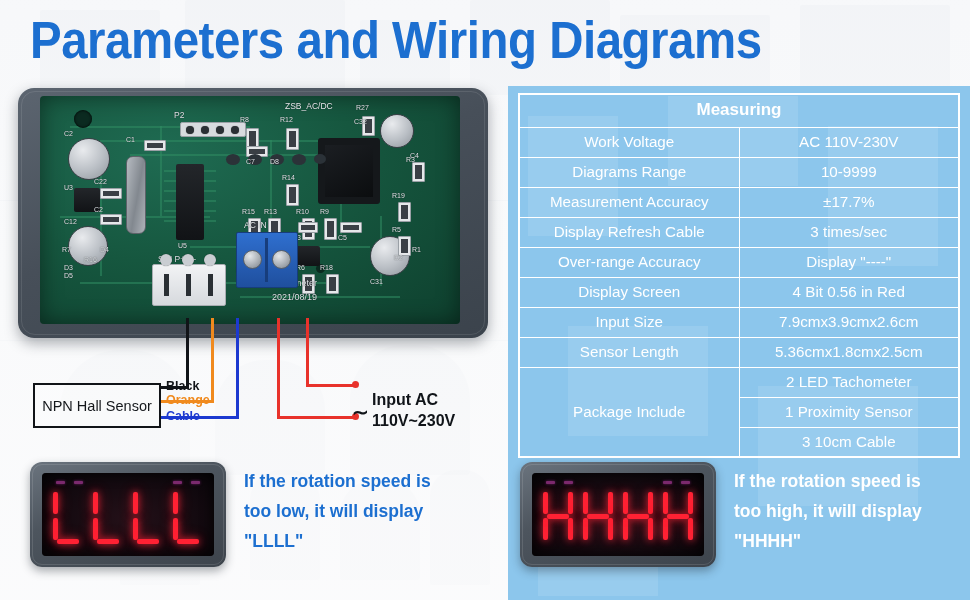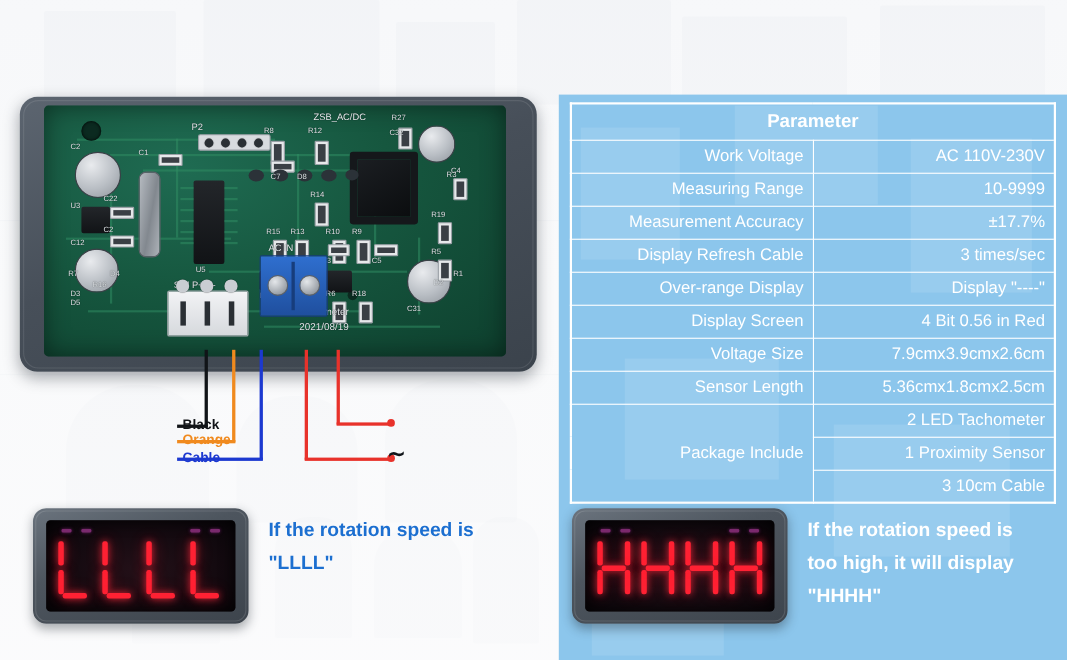--- a/index.html
+++ b/index.html
@@ -45,21 +45,21 @@
   
   .ptable {
     position:absolute; left:518px; top:93px; width:442px;
     border:2px solid #ffffff; border-collapse:collapse;
     table-layout:fixed;
   }
   .ptable td, .ptable th {
     border:1.5px solid #ffffff;
     color:#ffffff; font-size:15.2px;
     padding:4px 8px 5px 8px; height:30px;
-    text-align:right; vertical-align:middle;
+    text-align:center; vertical-align:middle;
     white-space:nowrap; overflow:hidden;
   }
   .ptable th {
     text-align:center; font-size:17px; font-weight:bold; height:33px;
   }
   .ptable td.k { width:212px; }
 
   
   .pcb-shell {
     position:absolute; left:18px; top:88px; width:470px; height:250px;
@@ -216,63 +216,66 @@
     <div class="bk" style="left:60px;  top:350px; width:130px; height:120px; border-radius:60px 60px 4px 4px;"></div>
     <div class="bk" style="left:215px; top:360px; width:110px; height:115px; border-radius:50px 50px 4px 4px;"></div>
     <div class="bk" style="left:350px; top:345px; width:120px; height:130px; border-radius:55px 55px 4px 4px;"></div>
     <div class="bk" style="left:250px; top:470px; width:70px;  height:110px; border-radius:30px 30px 2px 2px;"></div>
     <div class="bk" style="left:340px; top:480px; width:80px;  height:100px; border-radius:34px 34px 2px 2px;"></div>
     <div class="bk" style="left:430px; top:470px; width:60px;  height:115px; border-radius:26px 26px 2px 2px;"></div>
     <div class="bk" style="left:120px; top:490px; width:80px;  height:95px;  border-radius:34px 34px 2px 2px;"></div>
     <div class="bg-wash"></div>
   </div>
 
+  <div class="title-band">
+    <div class="title">Parameters and Wiring Diagrams</div>
+  </div>
 
   <div class="blue-panel">
     <div class="blue-panel-bg">
       <div class="bk" style="left:20px;  top:30px;  width:90px;  height:120px;"></div>
       <div class="bk" style="left:160px; top:10px;  width:130px; height:90px;"></div>
       <div class="bk" style="left:320px; top:40px;  width:110px; height:140px;"></div>
       <div class="bk" style="left:60px;  top:240px; width:140px; height:110px;"></div>
       <div class="bk" style="left:250px; top:300px; width:160px; height:120px;"></div>
       <div class="bk" style="left:30px;  top:430px; width:120px; height:80px;"></div>
     </div>
   </div>
 
   <table class="ptable">
     <tbody>
       <tr>
-        <th colspan="2">Parameter</th>
+        <th colspan="2">Measuring</th>
       </tr>
       <tr>
         <td class="k">Work Voltage</td>
         <td>AC 110V-230V</td>
       </tr>
       <tr>
-        <td class="k">Measuring Range</td>
+        <td class="k">Diagrams Range</td>
         <td>10-9999</td>
       </tr>
       <tr>
         <td class="k">Measurement Accuracy</td>
         <td>±17.7%</td>
       </tr>
       <tr>
         <td class="k">Display Refresh Cable</td>
         <td>3 times/sec</td>
       </tr>
       <tr>
-        <td class="k">Over-range Display</td>
+        <td class="k">Over-range Accuracy</td>
         <td>Display "----"</td>
       </tr>
       <tr>
         <td class="k">Display Screen</td>
         <td>4 Bit 0.56 in Red</td>
       </tr>
       <tr>
-        <td class="k">Voltage Size</td>
+        <td class="k">Input Size</td>
         <td>7.9cmx3.9cmx2.6cm</td>
       </tr>
       <tr>
         <td class="k">Sensor Length</td>
         <td>5.36cmx1.8cmx2.5cm</td>
       </tr>
       <tr>
         <td class="k" rowspan="3">Package Include</td>
         <td>2 LED Tachometer</td>
       </tr>
@@ -459,32 +462,39 @@
     </div>
   </div>
 
   <div class="wire v" style="left:186px; top:318px; height:70px; background:#111418;"></div>
   <div class="wire h" style="left:161px; top:386px; width:28px; background:#111418;"></div>
   <div class="wire v" style="left:211px; top:318px; height:84px; background:#F08A1E;"></div>
   <div class="wire h" style="left:161px; top:400px; width:53px; background:#F08A1E;"></div>
   <div class="wire v" style="left:236px; top:318px; height:100px; background:#1C39D0;"></div>
   <div class="wire h" style="left:161px; top:416px; width:78px; background:#1C39D0;"></div>
 
+  <div class="sensor-box">
+    <span>NPN Hall Sensor</span>
+  </div>
 
   <div class="wlabel" style="left:166px; top:379px; color:#111418;">Black</div>
   <div class="wlabel" style="left:166px; top:393px; color:#F08A1E;">Orange</div>
   <div class="wlabel" style="left:166px; top:409px; color:#1C39D0;">Cable</div>
 
   <div class="wire v" style="left:277px; top:318px; height:100px; background:#E8322B;"></div>
   <div class="wire h" style="left:277px; top:416px; width:78px; background:#E8322B;"></div>
   <div class="wire v" style="left:306px; top:318px; height:68px; background:#E8322B;"></div>
   <div class="wire h" style="left:306px; top:384px; width:49px; background:#E8322B;"></div>
   <div class="node" style="left:352px; top:381px;"></div>
   <div class="node" style="left:352px; top:413px;"></div>
   <div class="tilde">∼</div>
+  <div class="ac-label">
+    <div>Input AC</div>
+    <div>110V~230V</div>
+  </div>
 
   <div class="meter" style="left:30px; top:462px; width:196px; height:105px;">
     <div class="screen">
       <div class="dots">
         <i style="left:14px;"></i>
           <i style="left:32px;"></i>
         <i style="right:32px;"></i>
           <i style="right:14px;"></i>
       </div>
       <div class="digits">
@@ -506,20 +516,21 @@
         <div class="dg">
             <span class="seg v s-e"></span>
             <span class="seg v s-f"></span>
             <span class="seg h s-d"></span>
           </div>
       </div>
     </div>
   </div>
   <div class="caption blue" style="left:244px; top:466px; width:250px;">
     <div>If the rotation speed is</div>
+    <div>too low, it will display</div>
     <div>"LLLL"</div>
   </div>
 
   <div class="meter" style="left:520px; top:462px; width:196px; height:105px;">
     <div class="screen">
       <div class="dots">
         <i style="left:14px;"></i>
           <i style="left:32px;"></i>
         <i style="right:32px;"></i>
           <i style="right:14px;"></i>

